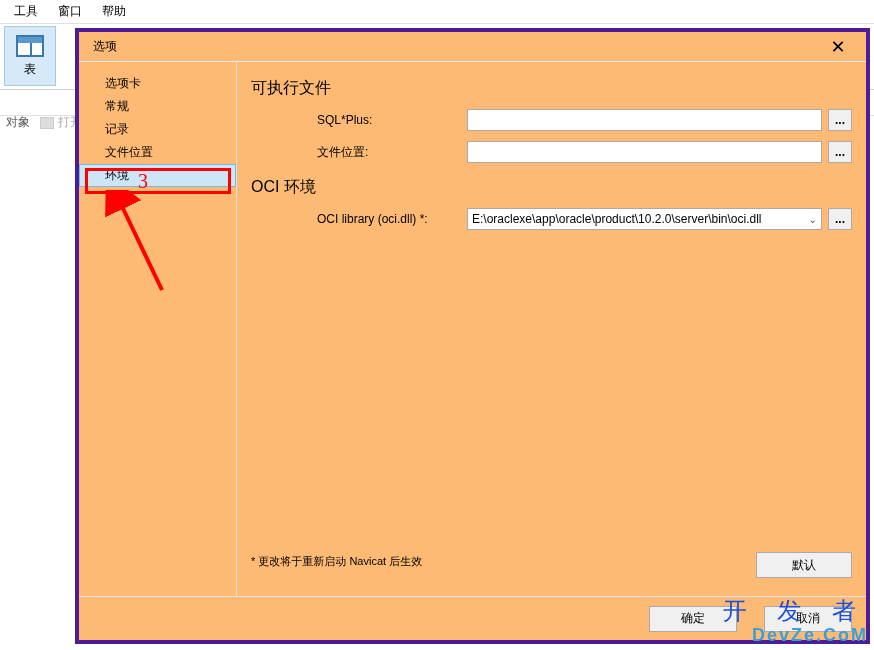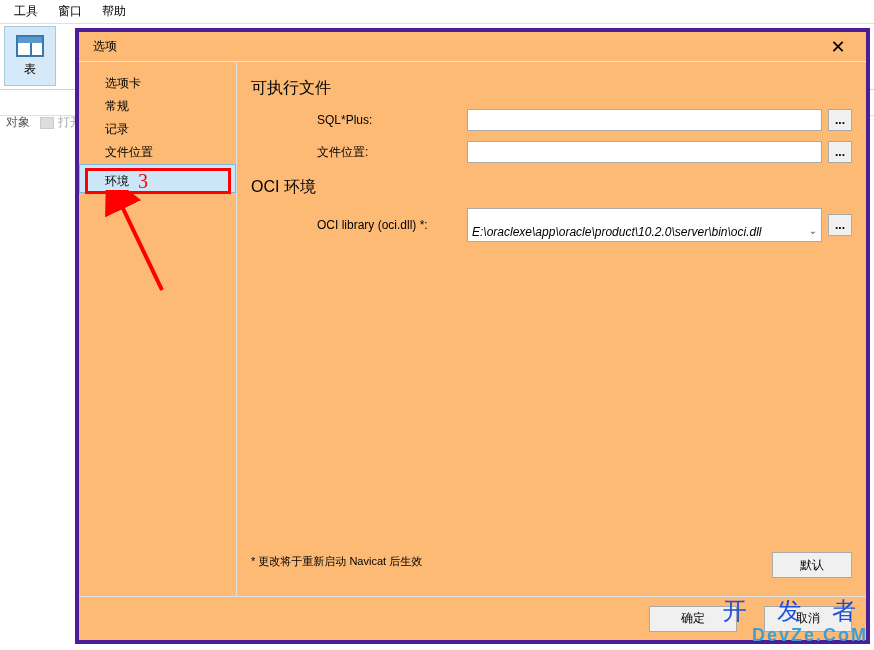--- a/index.html
+++ b/index.html
@@ -128,21 +128,21 @@
       padding-top: 10px;
     }
     .sidebar-item {
       padding: 3px 0 3px 26px;
       cursor: default;
     }
     .sidebar-item.selected {
       background: #cde6f7;
       border: 1px solid #7bb7e0;
       padding-left: 25px;
-      padding-top: 8px;
+      padding-top: 2px;
       padding-bottom: 2px;
     }
     .content {
       flex: 1;
       padding: 12px 14px;
       position: relative;
       display: flex;
       flex-direction: column;
     }
     .section-title {
@@ -163,26 +163,26 @@
       flex: 1;
       height: 22px;
       border: 1px solid #aaa;
       padding: 0 4px;
       font-size: 12px;
       font-family: inherit;
     }
     .field-combo {
       flex: 1;
       display: flex;
+      align-items: center;
       height: 22px;
       border: 1px solid #aaa;
-      padding: 16px 4px;
+      padding: 0 4px;
       justify-content: space-between;
       background: #fff;
-      font-style: italic;
     }
     .combo-arrow {
       font-size: 10px;
       color: #555;
     }
     .dots-btn {
       width: 24px;
       height: 22px;
       border: 1px solid #aaa;
       margin-left: 6px;
@@ -195,21 +195,21 @@
     }
     .footer {
       margin-top: auto;
       display: flex;
       align-items: center;
       justify-content: space-between;
       padding-bottom: 6px;
     }
     .footer-note { font-size: 11px; }
     .default-btn {
-      width: 80px;
+      width: 96px;
       height: 26px;
       border: 1px solid #aaa;
       background: #f0f0f0;
       display: flex;
       align-items: center;
       justify-content: center;
       cursor: pointer;
       margin-top: 8px;
     }
     .dialog-buttons {

